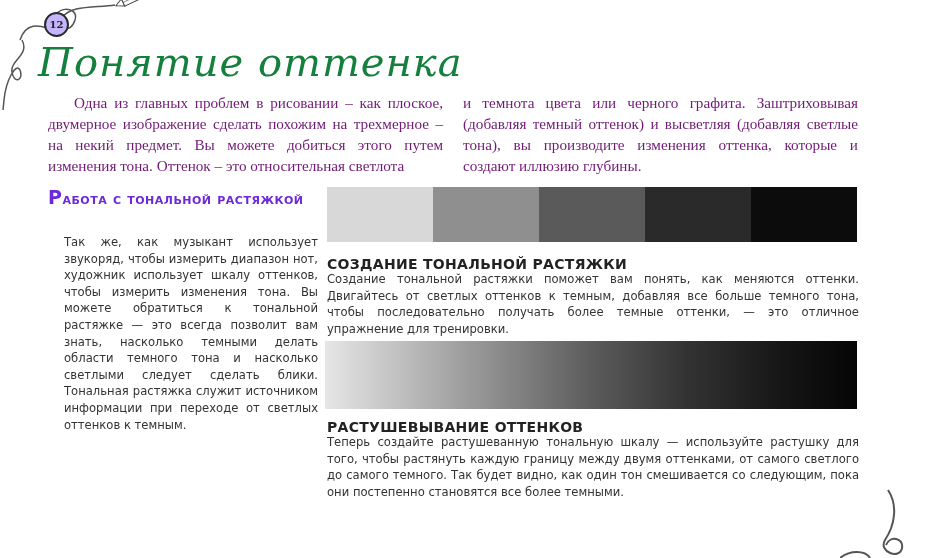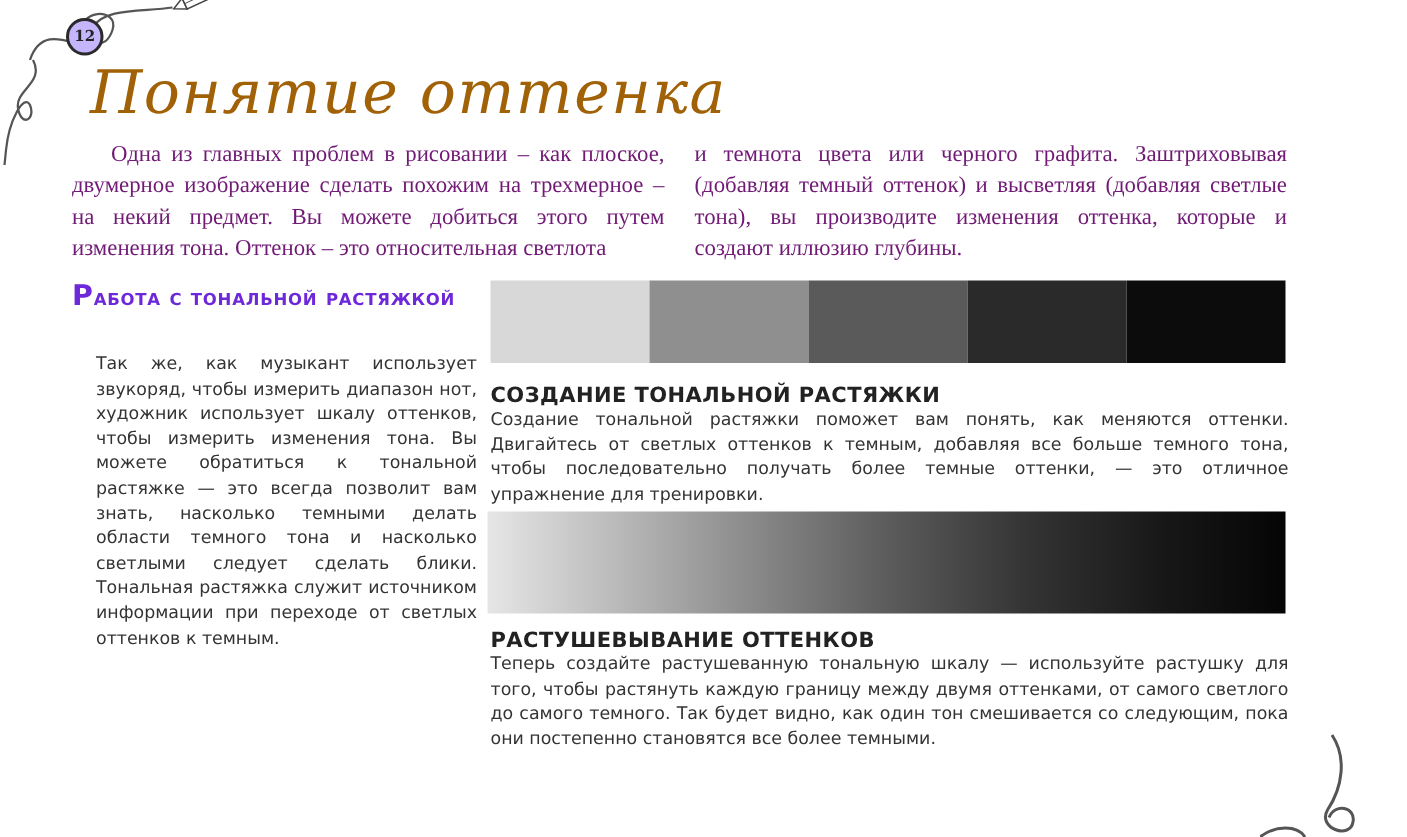--- a/index.html
+++ b/index.html
@@ -29,26 +29,26 @@
       font-family: "DejaVu Serif", serif;
       font-size: 10px;
       font-weight: bold;
       display: flex; align-items: center; justify-content: center;
       color: #222;
       background: #c4b5fd;
       margin-left: 36px;
     }
 
     .title {
-      left: 60px; top: 36px;
+      left: 38px; top: 36px;
       font-family: "DejaVu Serif", serif;
       font-style: italic;
       font-size: 40px;
       letter-spacing: 1px;
-      color: #a16207;
+      color: #15803d;
       white-space: nowrap;
       line-height: 52px;
     }
 
     .intro-col {
       font-family: Liberation Serif, serif;
       font-size: 15.2px;
       line-height: 21px;
       color: #701a75;
       text-align: justify;

